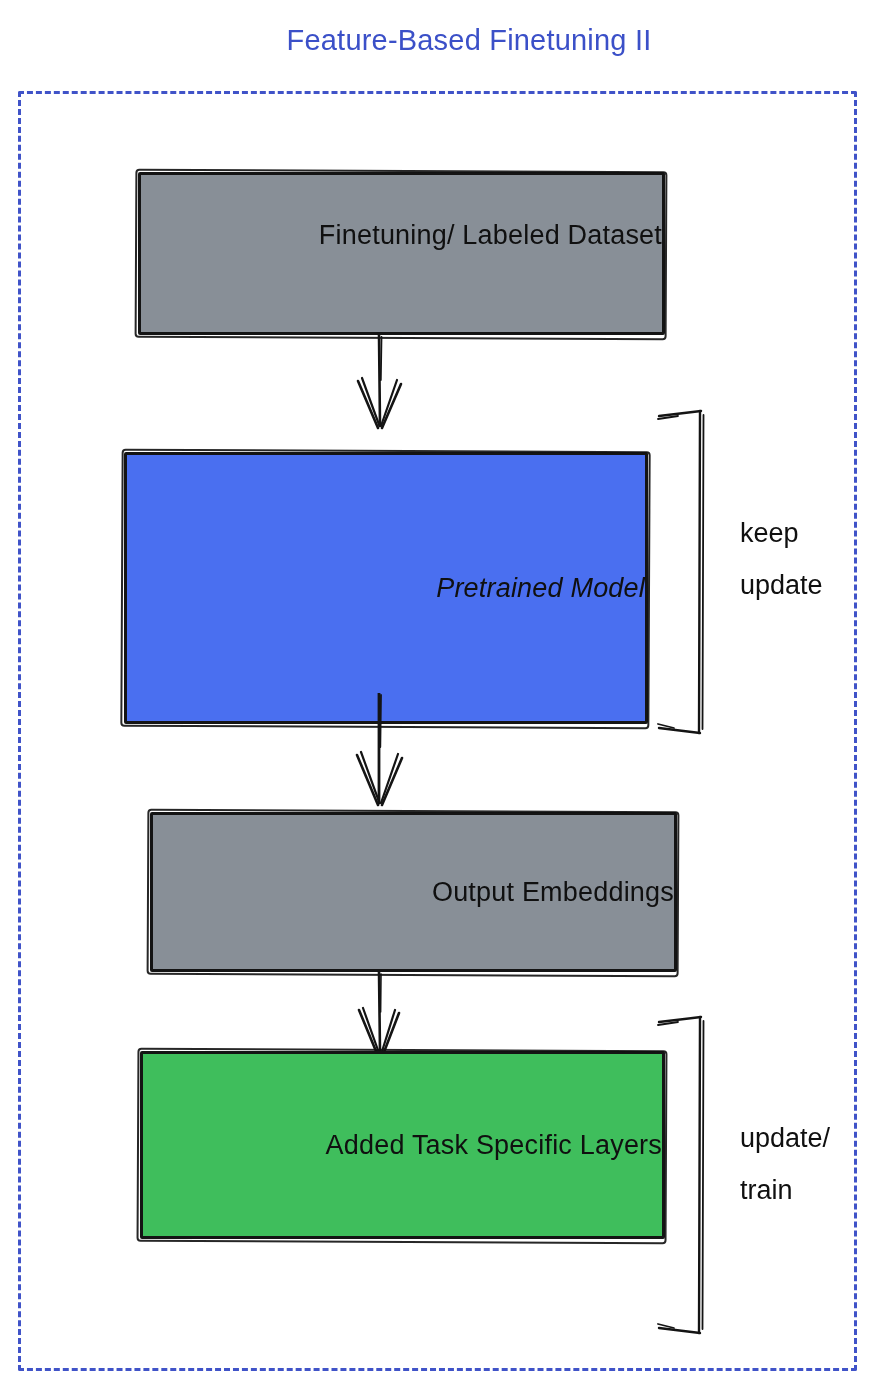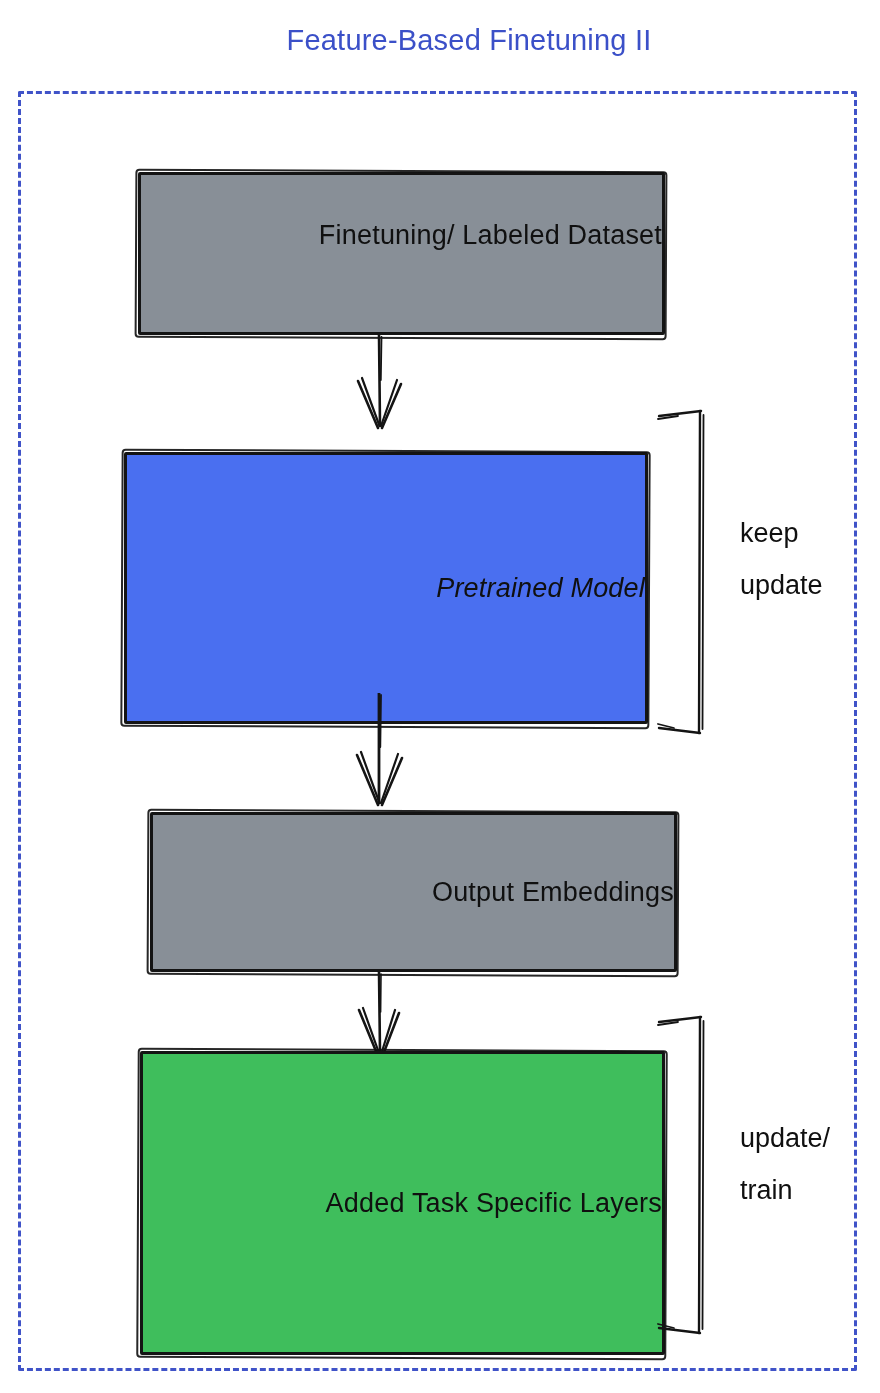--- a/index.html
+++ b/index.html
@@ -142,21 +142,21 @@
 
   <svg class="arrow" style="left:346px; top:972px;" width="70" height="88" viewBox="0 0 70 88">
     <path d="M 33 0 L 34 80" stroke-width="2.6"></path>
     <path d="M 35 2 L 34.6 40" stroke-width="1.6"></path>
     <path d="M 13 38 L 32 84" stroke-width="2.6"></path>
     <path d="M 17 36 L 33 81" stroke-width="2.2"></path>
     <path d="M 53 41 L 36.5 84" stroke-width="2.6"></path>
     <path d="M 49 38 L 35.5 81" stroke-width="2.2"></path>
   </svg>
 
-  <div class="box box-fill-green" style="left:140px; top:1051px; width:525px; height:304px;">
+  <div class="box box-fill-green" style="left:140px; top:1051px; width:525px; height:188px;">
     <span class="box-label">Added Task Specific Layers</span>
   </div>
 
   <svg class="bracket" style="left:654px; top:1012px;" width="54" height="326" viewBox="0 0 54 326">
     <path d="M 5 10 L 47 5" stroke-width="2.4"></path>
     <path d="M 4 13 L 24 10" stroke-width="1.8"></path>
     <path d="M 46 5 L 45 321" stroke-width="2.4"></path>
     <path d="M 49.5 9 L 48.5 317" stroke-width="1.8"></path>
     <path d="M 5 316 L 46 321" stroke-width="2.4"></path>
     <path d="M 4 312 L 20 316" stroke-width="1.8"></path>

